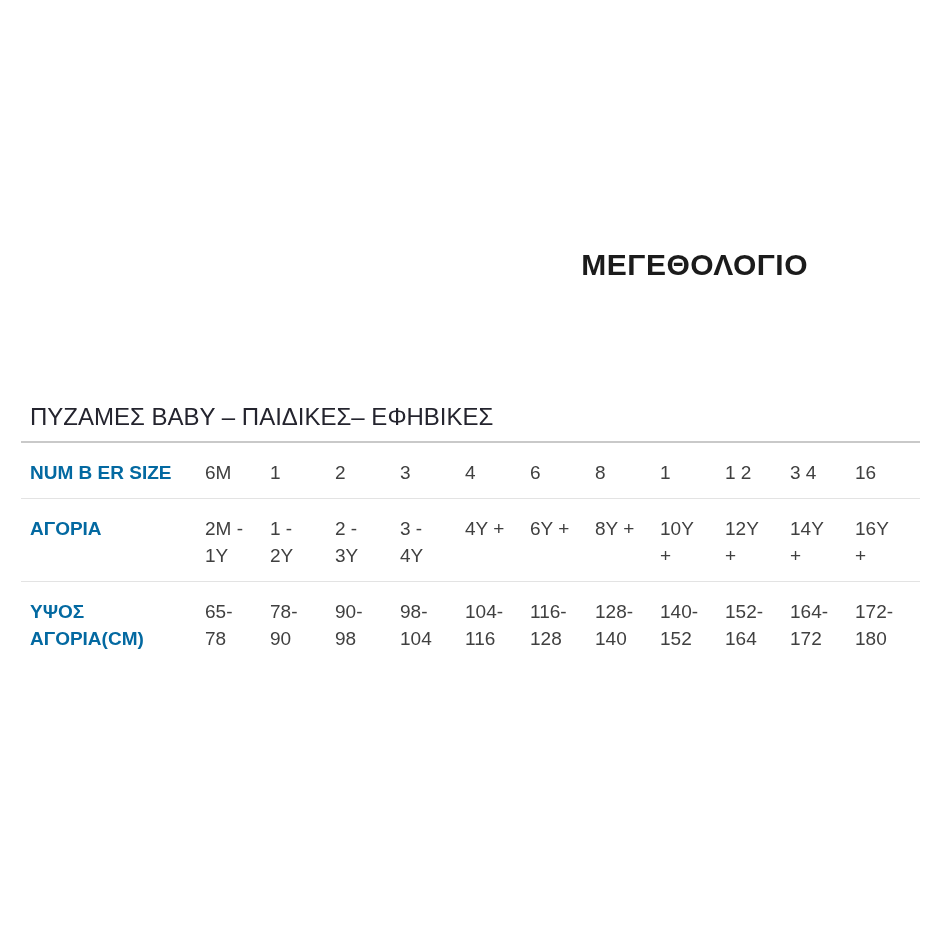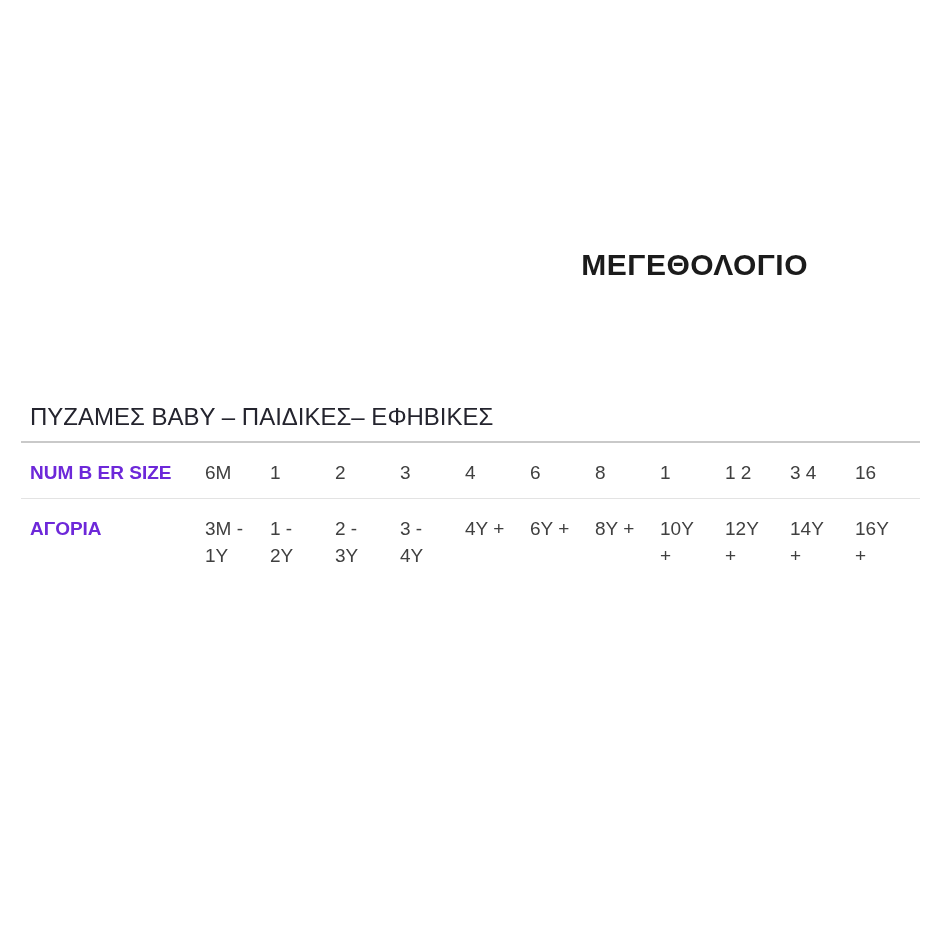--- a/index.html
+++ b/index.html
@@ -48,21 +48,21 @@
     vertical-align: top;
     font-size: 19px;
     line-height: 27px;
     padding: 16px 20px 12px 0;
     color: #404040;
     border-bottom: 1px solid #e3e3e3;
     overflow: hidden;
   }
   td.row-label {
     font-weight: 700;
-    color: #6d28d9;
+    color: #0369a1;
     padding-left: 9px;
     padding-right: 29px;
   }
   tr:last-child td { border-bottom: none; }
 </style>
 </head>
 <body>
 
 <h1 class="page-title">ΜΕΓΕΘΟΛΟΓΙΟ</h1>
 
@@ -93,26 +93,40 @@
       <td>4</td>
       <td>6</td>
       <td>8</td>
       <td>1</td>
       <td>1 2</td>
       <td>3 4</td>
       <td>16</td>
     </tr>
     <tr>
       <td class="row-label">ΑΓΟΡΙΑ</td>
-      <td>3M - 1Y</td>
+      <td>2M - 1Y</td>
       <td>1 - 2Y</td>
       <td>2 - 3Y</td>
       <td>3 - 4Y</td>
       <td>4Y +</td>
       <td>6Y +</td>
       <td>8Y +</td>
       <td>10Y +</td>
       <td>12Y +</td>
       <td>14Y +</td>
       <td>16Y +</td>
     </tr>
+    <tr>
+      <td class="row-label">ΥΨΟΣ ΑΓΟΡΙΑ(CM)</td>
+      <td>65-78</td>
+      <td>78-90</td>
+      <td>90-98</td>
+      <td>98-104</td>
+      <td>104-116</td>
+      <td>116-128</td>
+      <td>128-140</td>
+      <td>140-152</td>
+      <td>152-164</td>
+      <td>164-172</td>
+      <td>172-180</td>
+    </tr>
   </tbody>
 </table>
 
 </body></html>

